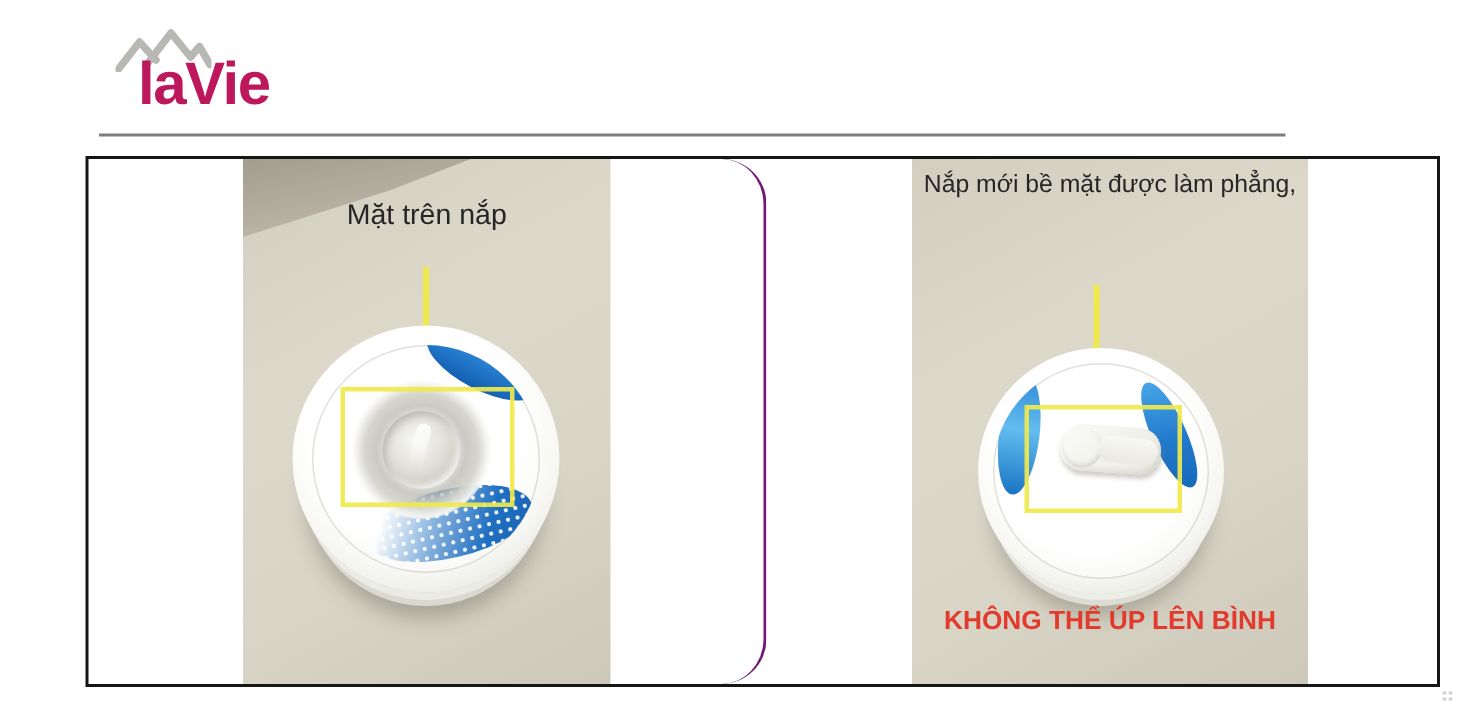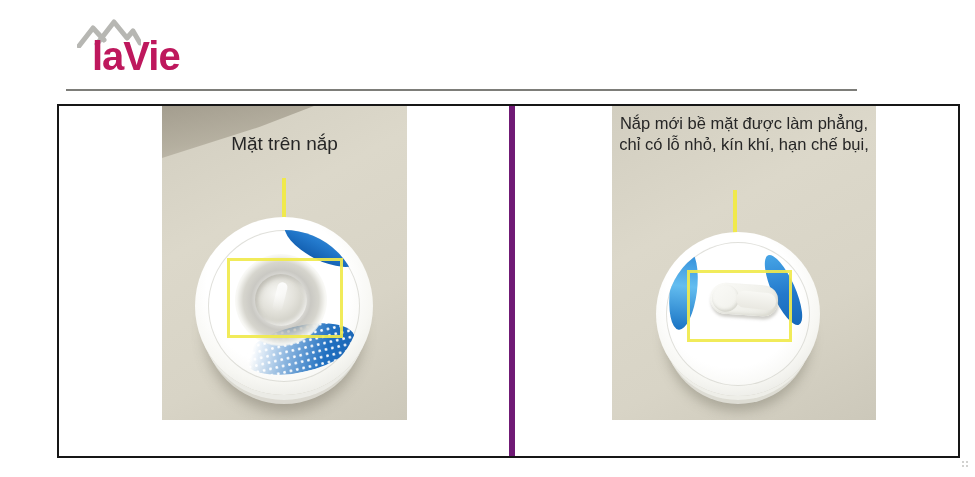--- a/index.html
+++ b/index.html
@@ -10,25 +10,25 @@
   .logo-wrap{position:absolute;left:55px;top:10px;width:140px;height:78px;}
   .mountains{position:absolute;left:22px;top:6px;}
   .logo-text{position:absolute;left:0;top:26px;font-size:40px;font-weight:bold;
              color:#be185d;letter-spacing:-1px;line-height:1;margin-left:37px;}
   .header-divider{position:absolute;left:66px;top:89px;width:791px;height:2px;background:#7d7d79;}
 
   
   .compare-box{position:absolute;left:57px;top:104px;width:903px;height:354px;
                border:2px solid #161616;box-sizing:border-box;display:flex;background:#fff;}
   .cell{position:relative;height:100%;}
-  .cell-left{width:450px;border-right:6px solid #701a75;box-sizing:content-box;}
+  .cell-left{width:450px;border-right:2px solid #701a75;box-sizing:content-box;border-radius:30px;}
   .cell-right{flex:1;}
 
   
-  .photo{position:absolute;top:0;height:314px;overflow:hidden;
+  .photo{position:absolute;top:0;height:350px;overflow:hidden;
          background:linear-gradient(152deg,#d2cec0 0%,#dcd8ca 35%,#d8d4c6 68%,#ccc8ba 100%);}
   .photo-left{left:103px;width:245px;}
   .photo-right{left:97px;width:264px;}
   .table-edge{position:absolute;left:0;top:0;width:100%;height:52px;
               background:linear-gradient(170deg,#948d7e 0%,#aaa494 45%,#c2bcae 75%);
               clip-path:polygon(0 0,62% 0,40% 40%,0 100%);opacity:.75;}
 
   
   .caption{position:absolute;left:0;width:100%;text-align:center;color:#262626;}
   .caption-left{top:26px;font-size:19px;line-height:23px;}
@@ -140,38 +140,38 @@
 
         <div class="hl-rect" style="left:65px;top:152px;width:116px;height:80px;"></div>
       </div>
     </div>
 
     <div class="cell cell-right">
       <div class="photo photo-right">
 
         <div class="caption caption-right">
           <div>Nắp mới bề mặt được làm phẳng,</div>
-          <div>chỉ có lỗ nhỏ, kín khí, hạn chế bụi,</div>
         </div>
 
         <div class="v-arrow" style="left:116px;top:84px;">
           <div class="shaft" style="height:67px;"></div>
           <div class="head"></div>
         </div>
 
         <div class="cap cap-new">
           <div class="cap-face">
             <div class="new-streak-left"></div>
             <div class="new-streak-right"></div>
             <div class="new-valve"></div>
           </div>
         </div>
 
         <div class="hl-rect" style="left:75px;top:164px;width:105px;height:72px;"></div>
 
         <div class="warning">
+          <div>KHÔNG THỂ ÚP LÊN BÌNH</div>
         </div>
       </div>
     </div>
   </div>
 
   <div class="corner-dust"></div>
 </div>
 
 </body></html>

